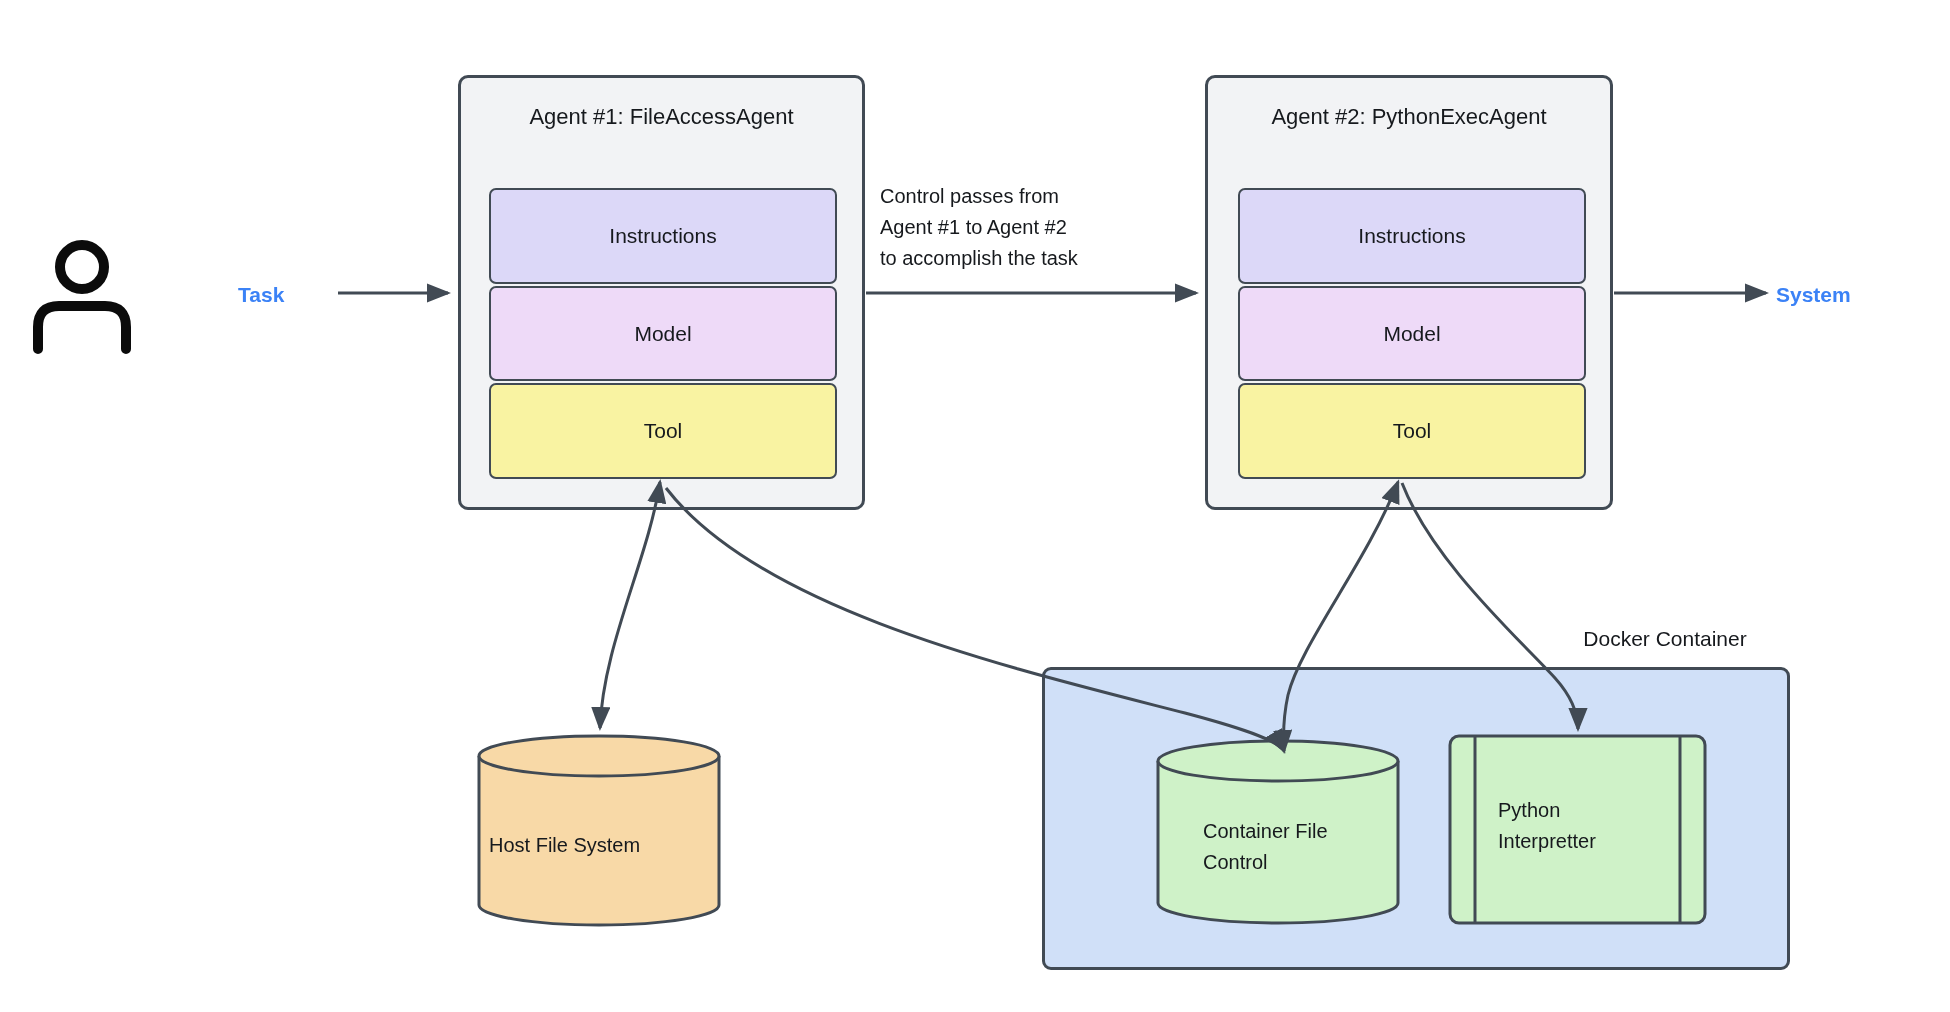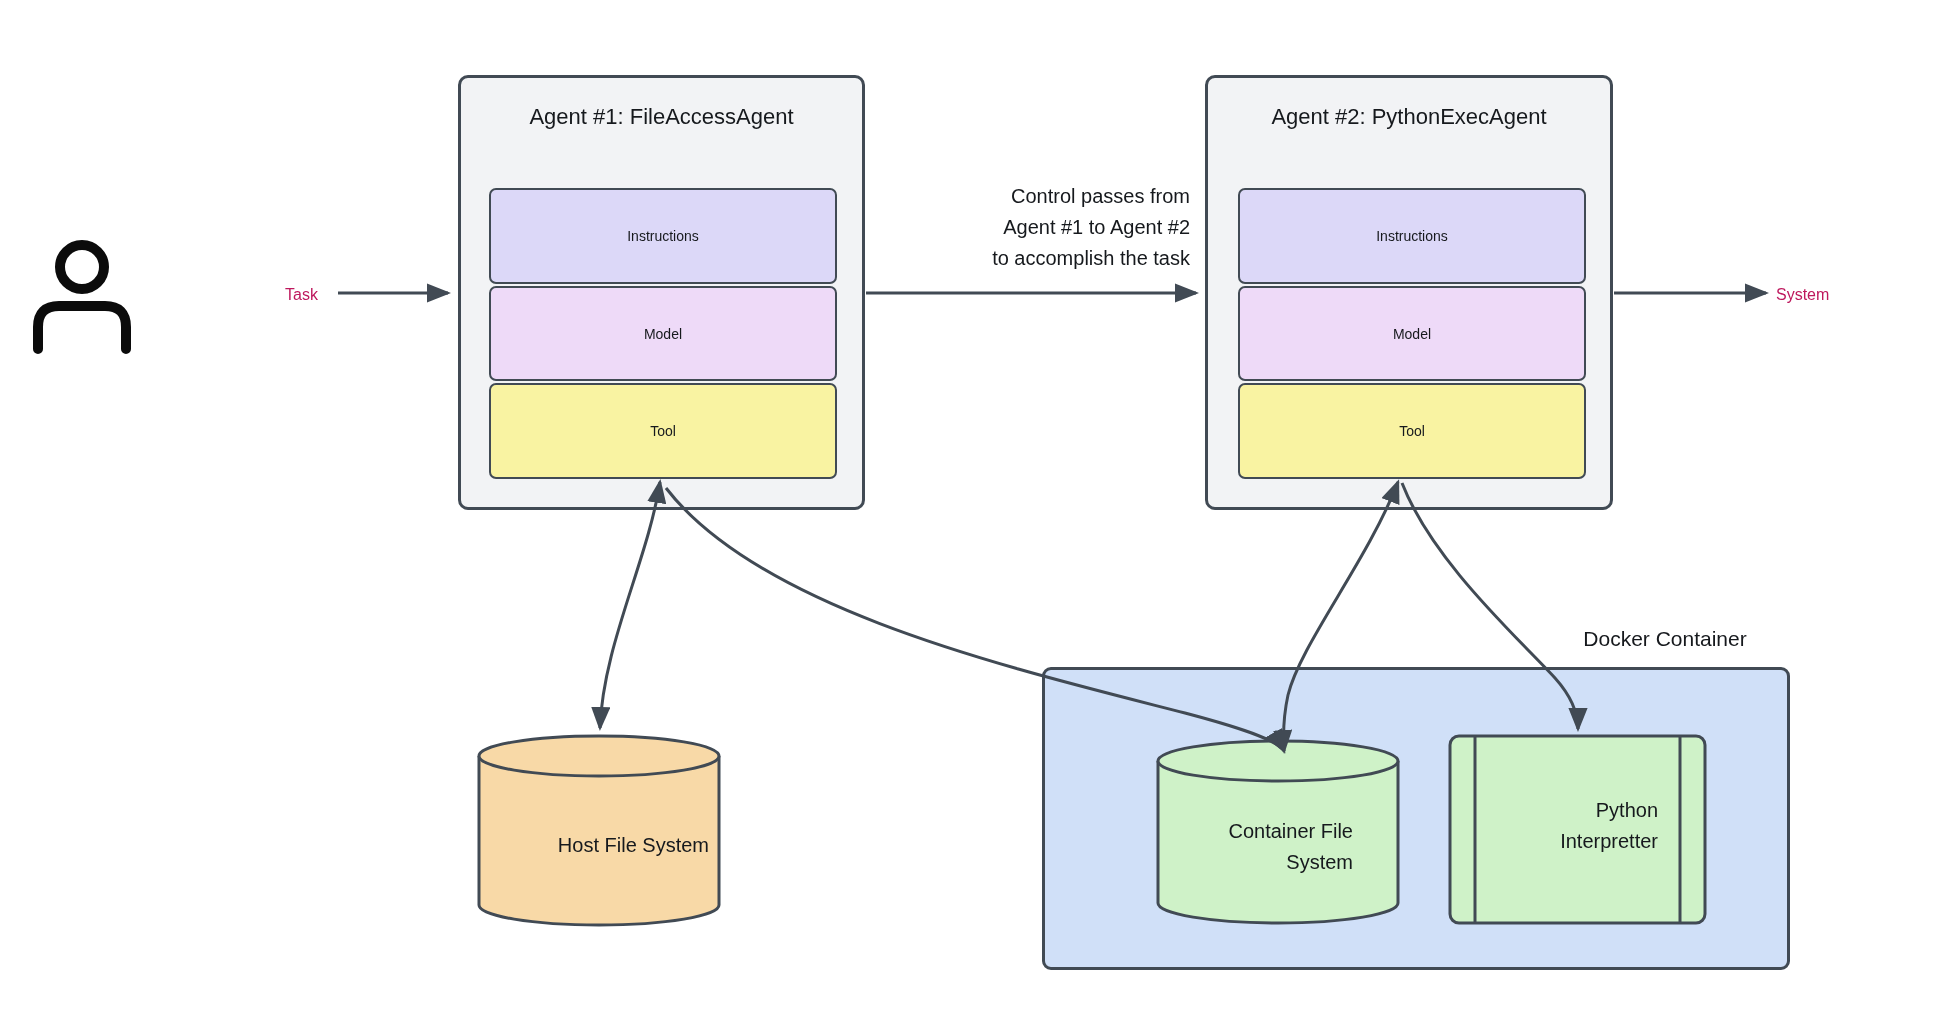--- a/index.html
+++ b/index.html
@@ -22,36 +22,36 @@
     border-radius:10px;
   }
   .agent-title{
     position:absolute;left:0;right:0;top:26px;
     text-align:center;font-size:22px;
   }
   .comp{
     position:absolute;box-sizing:border-box;
     border:2px solid var(--stroke,#414a54);border-radius:7px;
     display:flex;align-items:center;justify-content:center;
-    font-size:14px;
+    font-size:21px;
   }
   .comp.instructions{background:var(--instructions-fill,#dcd8f8);}
   .comp.model{background:var(--model-fill,#eedaf8);}
   .comp.tool{background:var(--tool-fill,#f9f3a2);}
 
   .docker-box{
     background:var(--docker-fill,#d0e0f8);
     border:3px solid var(--stroke,#414a54);
     border-radius:9px;
   }
 
   .float-label{position:absolute;z-index:3;font-size:20px;line-height:31px;}
-  .center{text-align:right;}
+  .center{text-align:left;}
   .right{text-align:center;}
-  .bold{font-weight:normal;font-size:16px;color:#be185d;}
+  .bold{font-weight:bold;font-size:21px;color:#3b82f6;}
 </style>
 </head>
 <body>
 
 <div class="stage">
 
   <div class="node agent" style="left:458px;top:75px;width:407px;height:435px;">
     <div class="agent-title">Agent #1: FileAccessAgent</div>
     <div class="comp instructions" style="left:28px;top:110px;width:348px;height:96px;">Instructions</div>
     <div class="comp model" style="left:28px;top:208px;width:348px;height:95px;">Model</div>
@@ -112,16 +112,16 @@
   <div class="float-label center" style="left:880px;top:181px;width:310px;">
     <div>Control passes from</div>
     <div>Agent #1 to Agent #2</div>
     <div>to accomplish the task</div>
   </div>
 
   <div class="float-label right" style="left:1538px;top:623px;width:254px;font-size:21px;">Docker Container</div>
 
   <div class="float-label center" style="left:489px;top:830px;width:220px;">Host File System</div>
 
-  <div class="float-label center" style="left:1203px;top:816px;width:150px;">Container File System</div>
+  <div class="float-label center" style="left:1203px;top:816px;width:150px;">Container File Control</div>
 
   <div class="float-label center" style="left:1498px;top:795px;width:160px;">Python Interpretter</div>
 </div>
 
 </body></html>

